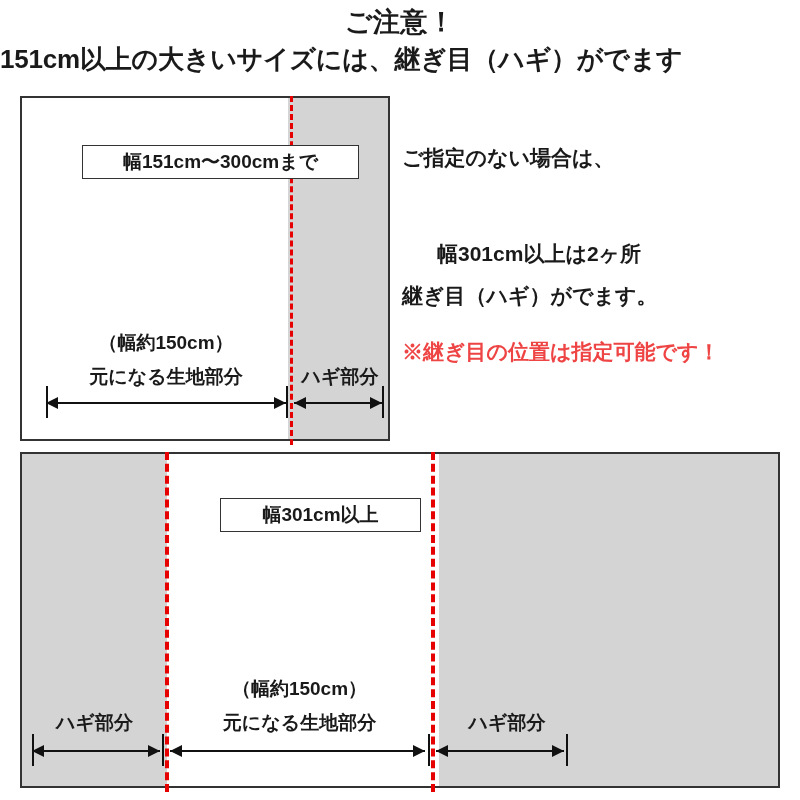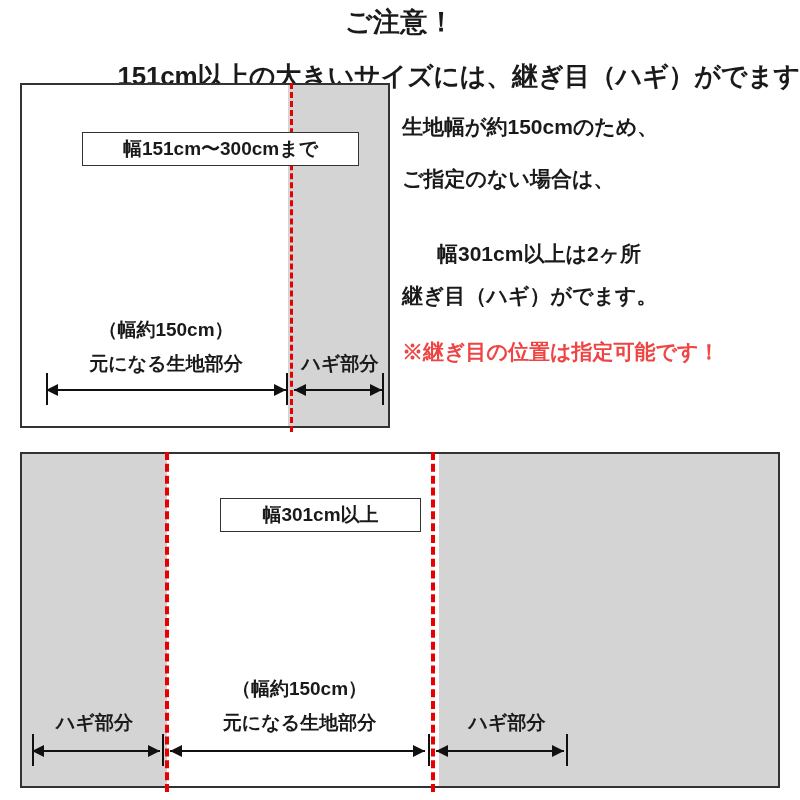--- a/index.html
+++ b/index.html
@@ -29,32 +29,31 @@
     text-align: center;
     font-size: 27px;
     font-weight: bold;
     letter-spacing: 0.5px;
   }
   .subtitle {
     position: absolute;
     left: 0;
     top: 42px;
     width: 800px;
-    text-align: right;
+    text-align: left;
     font-size: 26px;
     font-weight: bold;
     letter-spacing: -0.2px;
-    margin-top: 17px;
   }
 
   
   .diagram1 {
     position: absolute;
     left: 20px;
-    top: 83px;
+    top: 96px;
     width: 370px;
     height: 345px;
     border: 2px solid #333333;
     background: #ffffff;
     box-sizing: border-box;
   }
   .d1-hagi {
     position: absolute;
     right: 0;
     top: 0;
@@ -258,22 +257,21 @@
     <div class="arrow-head ah-right" style="left:252px; top:299px;"></div>
     <div class="tick" style="left:24px; top:288px; height:32px;"></div>
     <div class="tick" style="left:264px; top:288px; height:32px;"></div>
 
     <div class="arrow-line" style="left:272px; top:304px; width:88px;"></div>
     <div class="arrow-head ah-left" style="left:272px; top:299px;"></div>
     <div class="arrow-head ah-right" style="left:348px; top:299px;"></div>
     <div class="tick" style="left:360px; top:288px; height:32px;"></div>
   </div>
 
-  <div class="rtext" style="top:113px;">生地幅が約150cmのため、</div>
-  <div class="rtext" style="top:165px;">ご指定のない場合は、</div>
+  <div class="rtext" style="top:144px;">ご指定のない場合は、</div>
   <div class="rtext" style="top:240px;padding-left:35px;">幅301cm以上は2ヶ所</div>
   <div class="rtext" style="top:282px;">継ぎ目（ハギ）がでます。</div>
   <div class="rtext red" style="top:338px;">※継ぎ目の位置は指定可能です！</div>
 
   <div class="diagram2">
     <div class="d2-hagi-left"></div>
     <div class="d2-hagi-right"></div>
     <div class="d2-seam-left"></div>
     <div class="d2-seam-right"></div>
 

